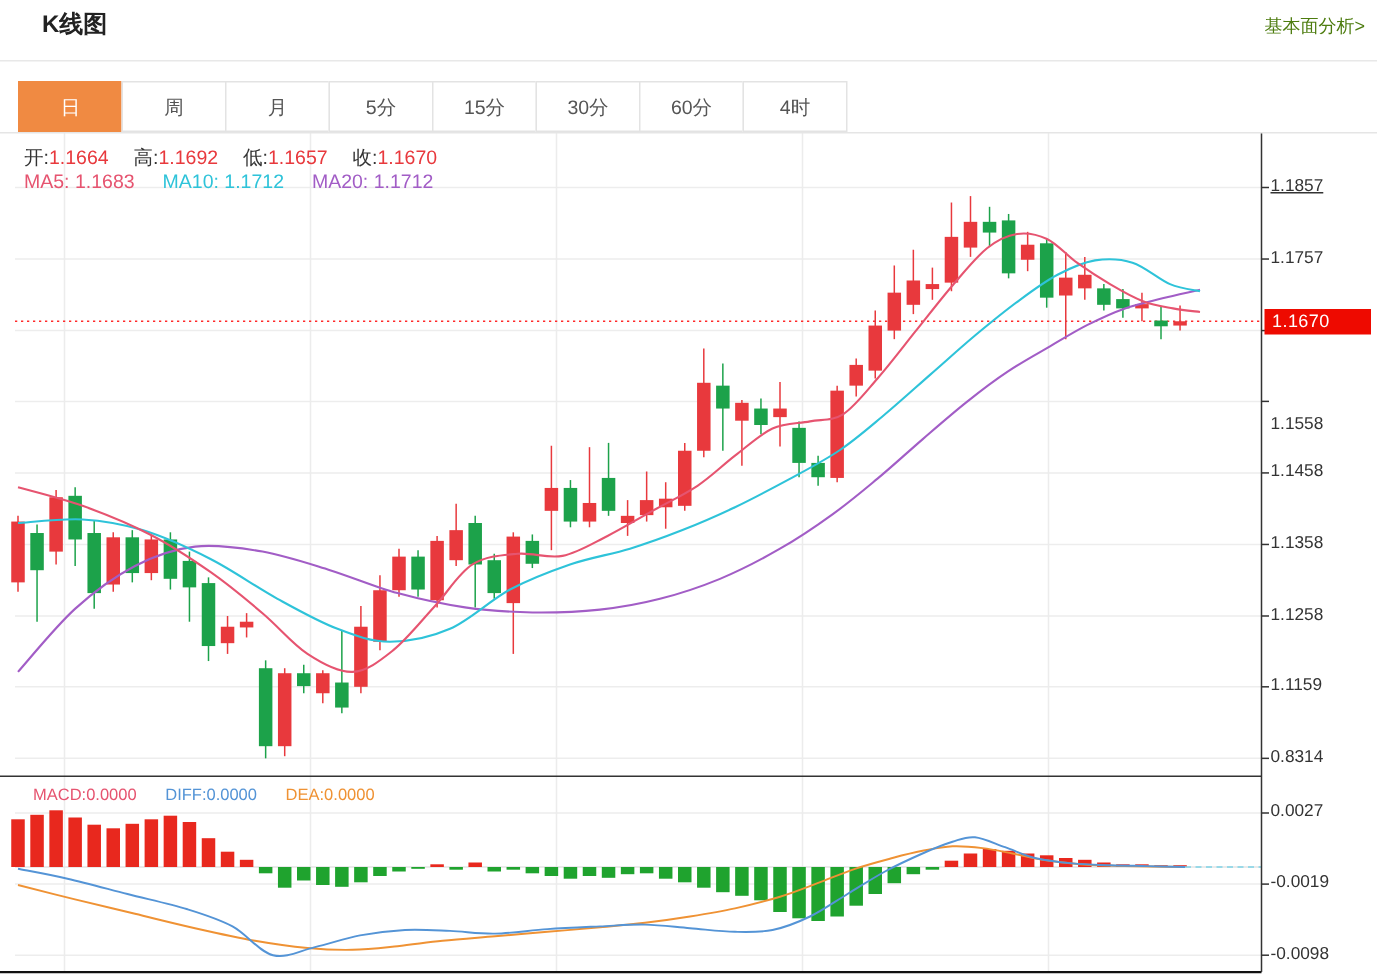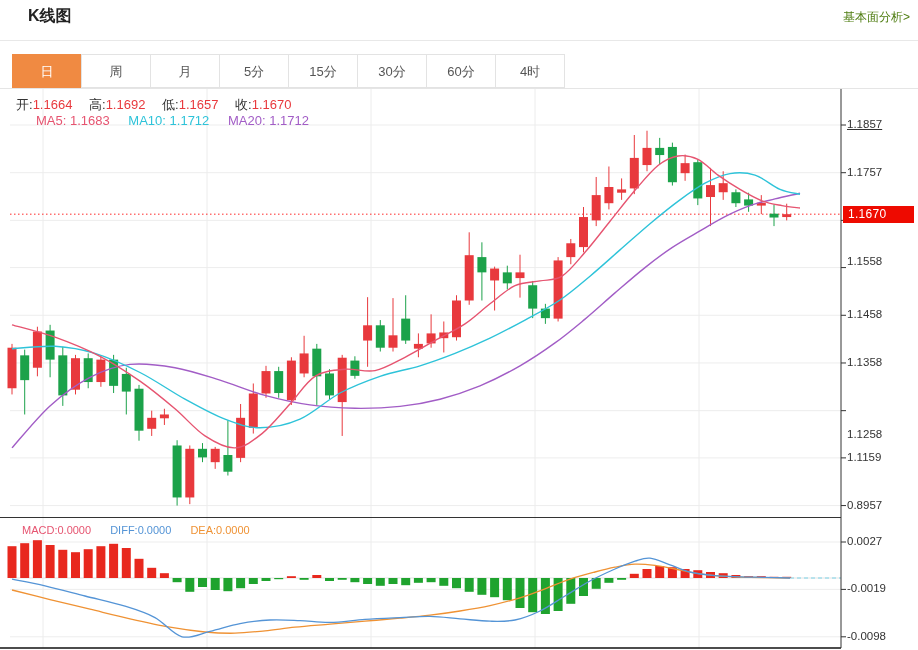--- a/index.html
+++ b/index.html
@@ -13,21 +13,21 @@
   .tab{width:70px;height:34px;line-height:34px;text-align:center;font-size:13px;color:#555;
        border:1px solid #e3e3e3;margin-left:-1px;background:#fff;cursor:pointer;box-sizing:border-box;}
   .tab:first-child{margin-left:0;}
   .tab.selected{background:#f08a42;border-color:#f08a42;color:#fff;}
   #chart-svg{position:absolute;left:0;top:0;}
   .ohlc-row{position:absolute;left:16px;top:96px;font-size:13px;color:#333;z-index:3;}
   .ohlc-row .val{color:#e8393d;}
   .ohlc-row .grp{margin-right:13px;margin-top:40px;}
   .ma-row{position:absolute;left:16px;top:113px;font-size:13px;z-index:3;}
   .ma-row .grp{margin-right:15px;}
-  .ma5{color:#e65470;margin-left:20px;} .ma10{color:#2ec3d9;} .ma20{color:#a25dc6;}
+  .ma5{color:#e65470;} .ma10{color:#2ec3d9;} .ma20{color:#a25dc6;}
   .macd-row{position:absolute;left:22px;top:524px;font-size:11px;z-index:3;}
   .macd-row .grp{margin-right:16px;}
   .c-macd{color:#e65470;} .c-diff{color:#5494d6;} .c-dea{color:#ef9234;}
   .ylabel{position:absolute;left:847px;font-size:11.5px;color:#333;z-index:2;white-space:nowrap;}
   .price-badge{position:absolute;left:843px;top:206px;width:71px;height:17px;background:#ee0a00;
        color:#fff;font-size:12px;line-height:17px;padding-left:5px;box-sizing:border-box;
        z-index:5;letter-spacing:.3px;}
 </style>
 </head>
 <body>
@@ -294,24 +294,24 @@
 <div class="macd-row">
   <span class="grp c-macd"><span>MACD:</span><span>0.0000</span></span>
   <span class="grp c-diff"><span>DIFF:</span><span>0.0000</span></span>
   <span class="grp c-dea"><span>DEA:</span><span>0.0000</span></span>
 </div>
 
 <div id="ylabels">
     <div class="ylabel" style="top: 118px; text-decoration: underline;">1.1857</div>
     <div class="ylabel" style="top: 165.69px; text-align: right;">1.1757</div>
     <div class="ylabel" style="top: 213.38px;">1.1657</div>
-    <div class="ylabel" style="top: 255px;">1.1558</div>
+    <div class="ylabel" style="top: 277px;">1.1558</div>
     <div class="ylabel" style="top: 308.283px;">1.1458</div>
     <div class="ylabel" style="top: 355.973px;">1.1358</div>
-    <div class="ylabel" style="top: 403.663px; margin-top: 24px;">1.1258</div>
+    <div class="ylabel" style="top: 403.663px;">1.1258</div>
     <div class="ylabel" style="top: 450.876px;">1.1159</div>
-    <div class="ylabel" style="top: 498.566px;">0.8957</div>
+    <div class="ylabel" style="top: 498.566px;">0.8314</div>
     <div class="ylabel" style="top: 535px;">0.0027</div>
     <div class="ylabel" style="top: 582.4px;">-0.0019</div>
     <div class="ylabel" style="top: 629.8px;">-0.0098</div>
   </div>
 
 <div class="price-badge">1.1670</div>
 
 </body></html>

